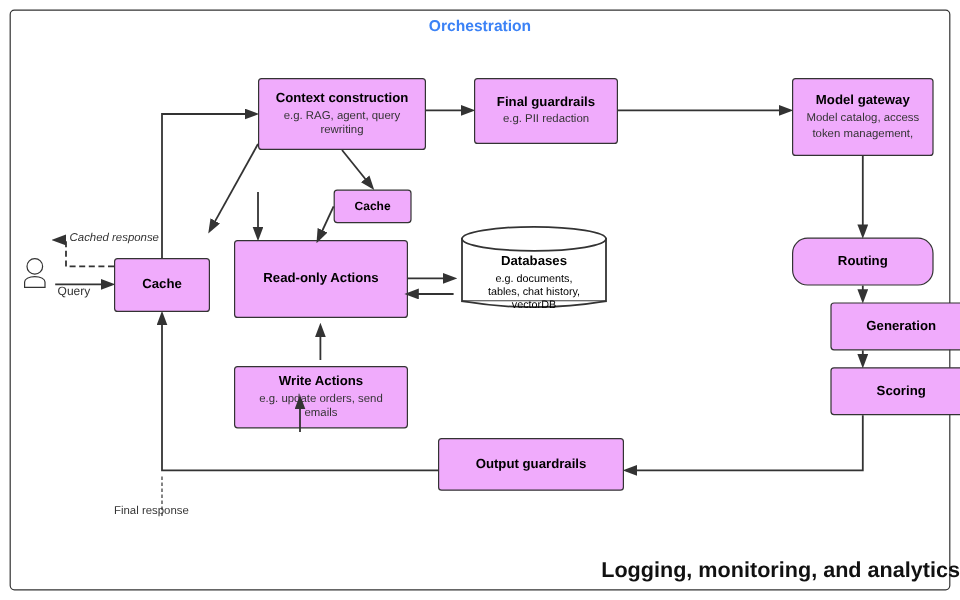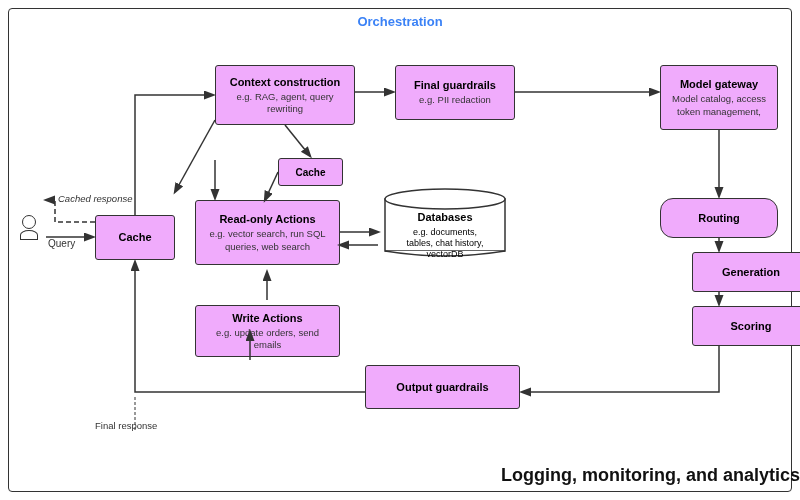--- a/index.html
+++ b/index.html
@@ -148,23 +148,20 @@
   <span class="box-title">Final guardrails</span>
   <span class="box-sub">e.g. PII redaction</span>
 </div>
 
 <div class="box" style="left:278px; top:158px; width:65px; height:28px;">
   <span class="box-title" style="font-size:10px;">Cache</span>
 </div>
 
 <div class="box" style="left:195px; top:200px; width:145px; height:65px;">
   <span class="box-title">Read-only Actions</span>
-  <span class="box-sub">e.g. vector search,
-run SQL queries,
-web search</span>
 </div>
 
 <div class="db-box" style="left:380px; top:185px; width:130px; height:80px;">
   <svg width="130" height="80" class="db-svg">
 
     <rect x="5" y="14" width="120" height="52" fill="white" stroke="#333" stroke-width="1.5"></rect>
 
     <ellipse cx="65" cy="14" rx="60" ry="10" fill="white" stroke="#333" stroke-width="1.5"></ellipse>
 
     <path d="M5,66 Q65,76 125,66" fill="white" stroke="#333" stroke-width="1.5"></path>

